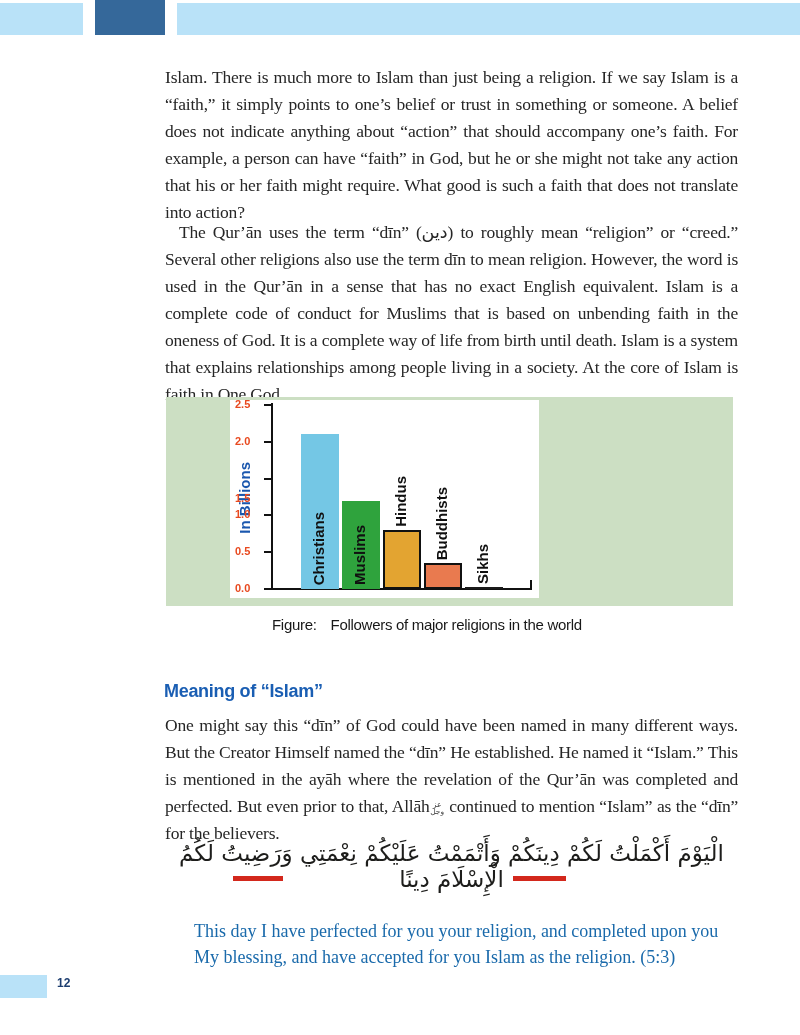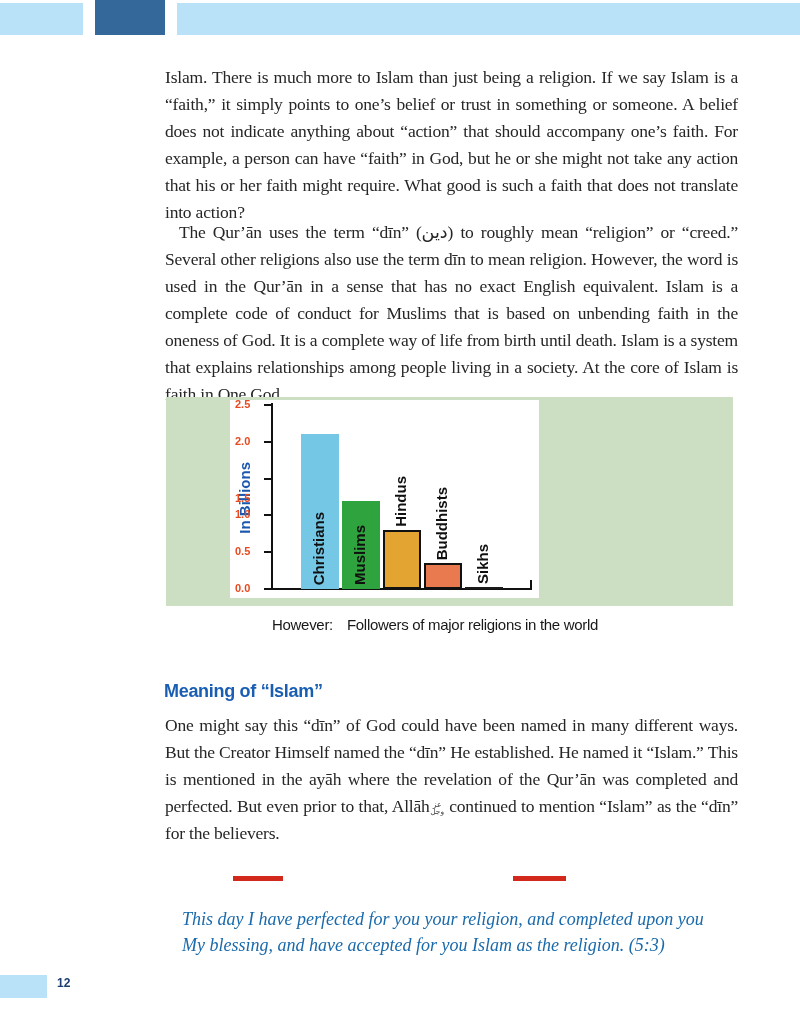--- a/index.html
+++ b/index.html
@@ -58,21 +58,21 @@
   
   #verse-arabic{
     position:absolute;left:165px;top:840px;width:573px;
     direction:rtl;text-align:center;
     font-family:"DejaVu Sans",sans-serif;font-size:23px;color:#1d1d1b;
   }
   .verse-underline{position:absolute;height:5px;background:#d3281c;}
   
   #translation{
     position:absolute;left:182px;top:906px;width:548px;
-    font-style:italic;font-size:18px;line-height:26px;color:#1a6aab;margin:0;
+    font-size:18px;line-height:26px;color:#1a6aab;margin:12px;
   }
   
   #watermark{
     position:absolute;left:0;top:490px;width:100%;text-align:center;
     font-family:"Liberation Mono","DejaVu Sans Mono",monospace;
     font-size:46px;letter-spacing:0.5em;color:rgba(203,203,203,0.85);
     text-shadow:0 0 2px #ffffff,0 0 1px #ffffff;z-index:60;pointer-events:none;
   }
   
   #footer-bar{left:0;top:975px;width:47px;height:23px;background:#b9e2f8;}
@@ -119,27 +119,28 @@
       <div class="bar-label" style="left: 351px; bottom: 450px;">Muslims</div>
       <div class="vbar" style="left: 383px; top: 530px; width: 38px; height: 59px; background: rgb(227, 164, 49); border: 2px solid rgb(17, 17, 17); box-sizing: border-box;"></div>
       <div class="bar-label" style="left: 392px; bottom: 508px;">Hindus</div>
       <div class="vbar" style="left: 424px; top: 563px; width: 38px; height: 26px; background: rgb(233, 122, 79); border: 2px solid rgb(17, 17, 17); box-sizing: border-box;"></div>
       <div class="bar-label" style="left: 433px; bottom: 475px;">Buddhists</div>
       <div class="vbar" style="left: 465px; top: 587px; width: 38px; height: 2px; background: rgb(26, 26, 26);"></div>
       <div class="bar-label" style="left: 474px; bottom: 451px;">Sikhs</div>
     </div>
 
   <div id="caption">
-    <span>However:</span><span class="gap"></span><span>Followers of major religions in the world</span>
+    <span>Figure:</span><span class="gap"></span><span>Followers of major religions in the world</span>
   </div>
 
   <div id="section-heading">Meaning of “Islam”</div>
 
   <p class="body-par" style="top:712px;"><span>One might say this “dīn” of God could have been named in many different ways. But the Creator Himself named the “dīn” He established. He named it “Islam.” This is mentioned in the ayāh where the revelation of the Qur’ān was completed and perfected. But even prior to that, Allāh</span><span class="honorific">عز وجل</span><span> continued to mention “Islam” as the “dīn” for the believers.</span></p>
 
+  <div id="verse-arabic">الْيَوْمَ أَكْمَلْتُ لَكُمْ دِينَكُمْ وَأَتْمَمْتُ عَلَيْكُمْ نِعْمَتِي وَرَضِيتُ لَكُمُ الْإِسْلَامَ دِينًا</div>
   <div class="verse-underline" style="left:513px;top:876px;width:53px;"></div>
   <div class="verse-underline" style="left:233px;top:876px;width:50px;"></div>
 
   <p id="translation">This day I have perfected for you your religion, and completed upon you My blessing, and have accepted for you Islam as the religion. (5:3)</p>
 
 
   <div class="bar" id="footer-bar"></div>
   <div id="page-number">12</div>
 
 </div>

